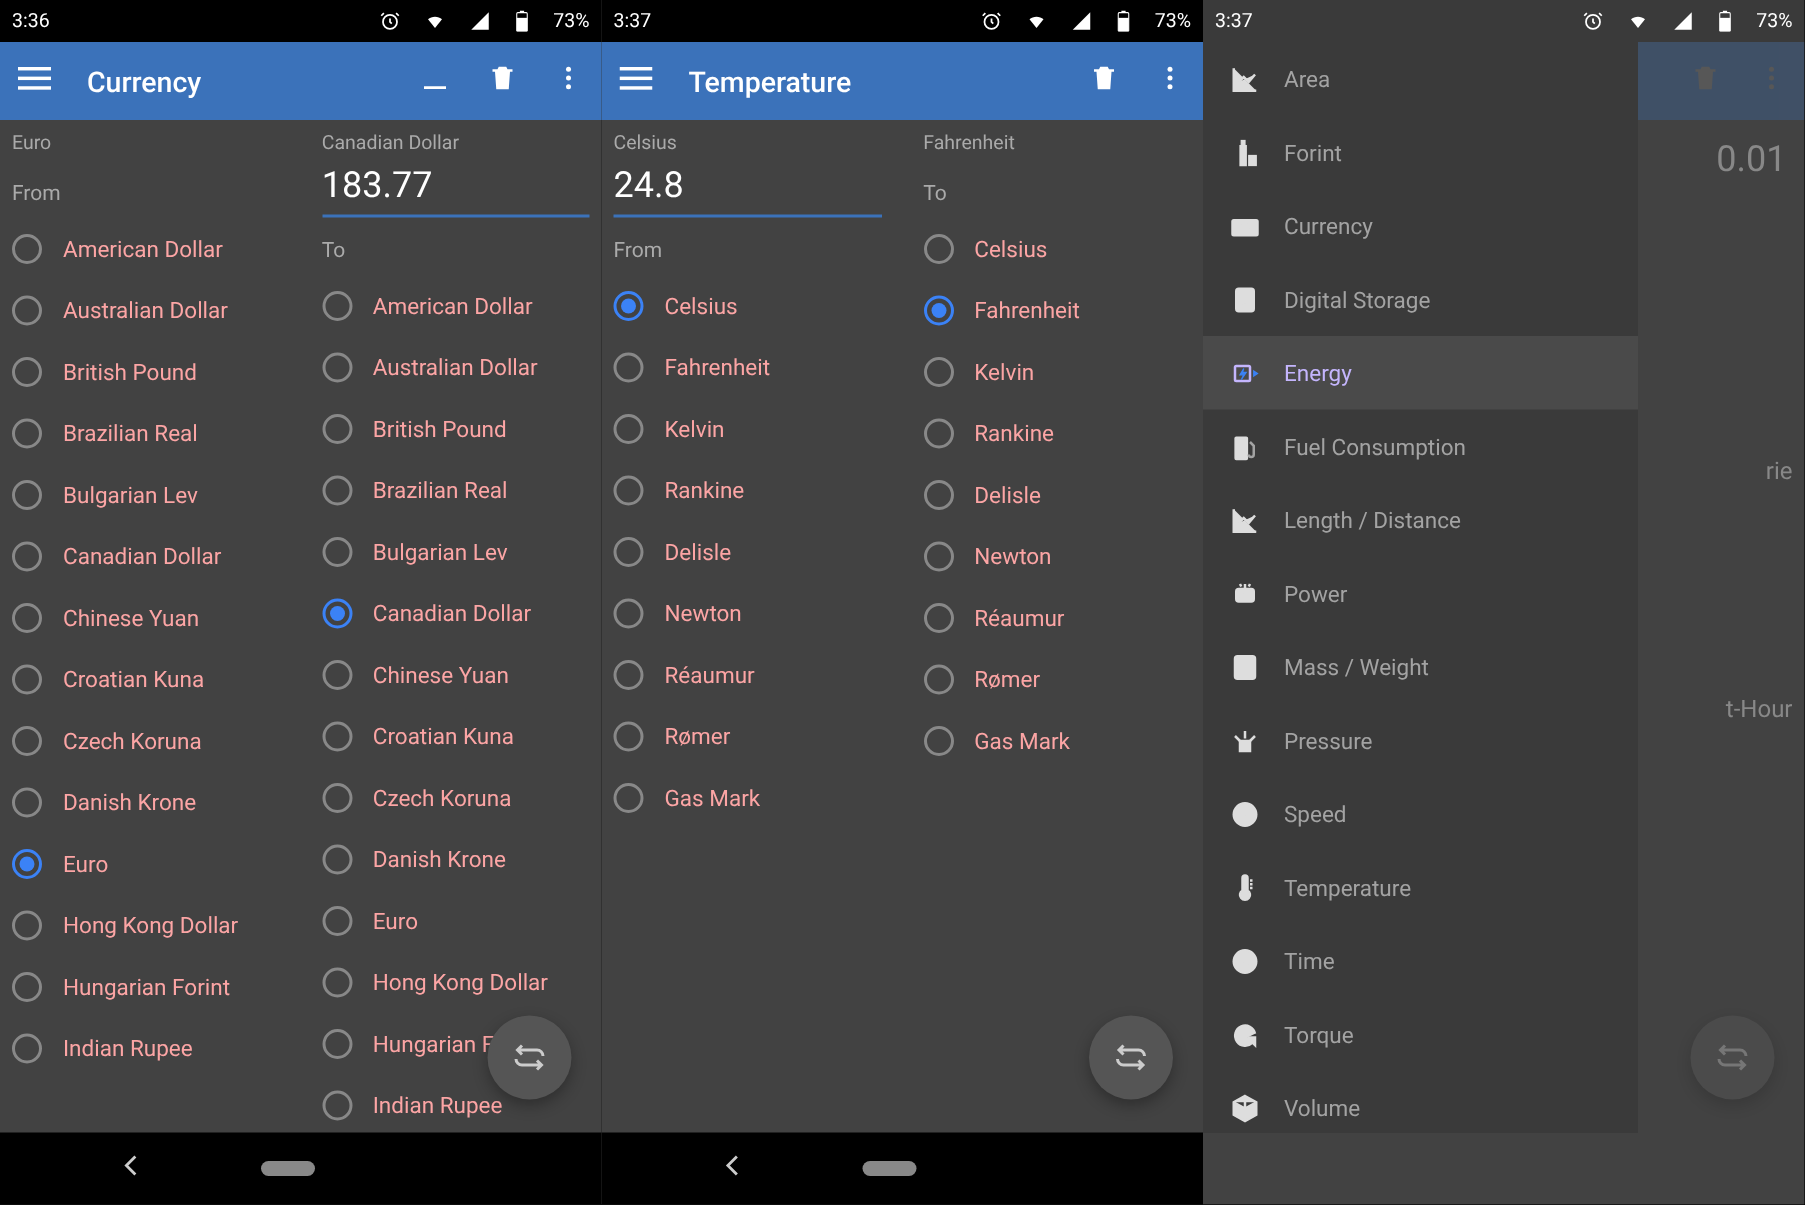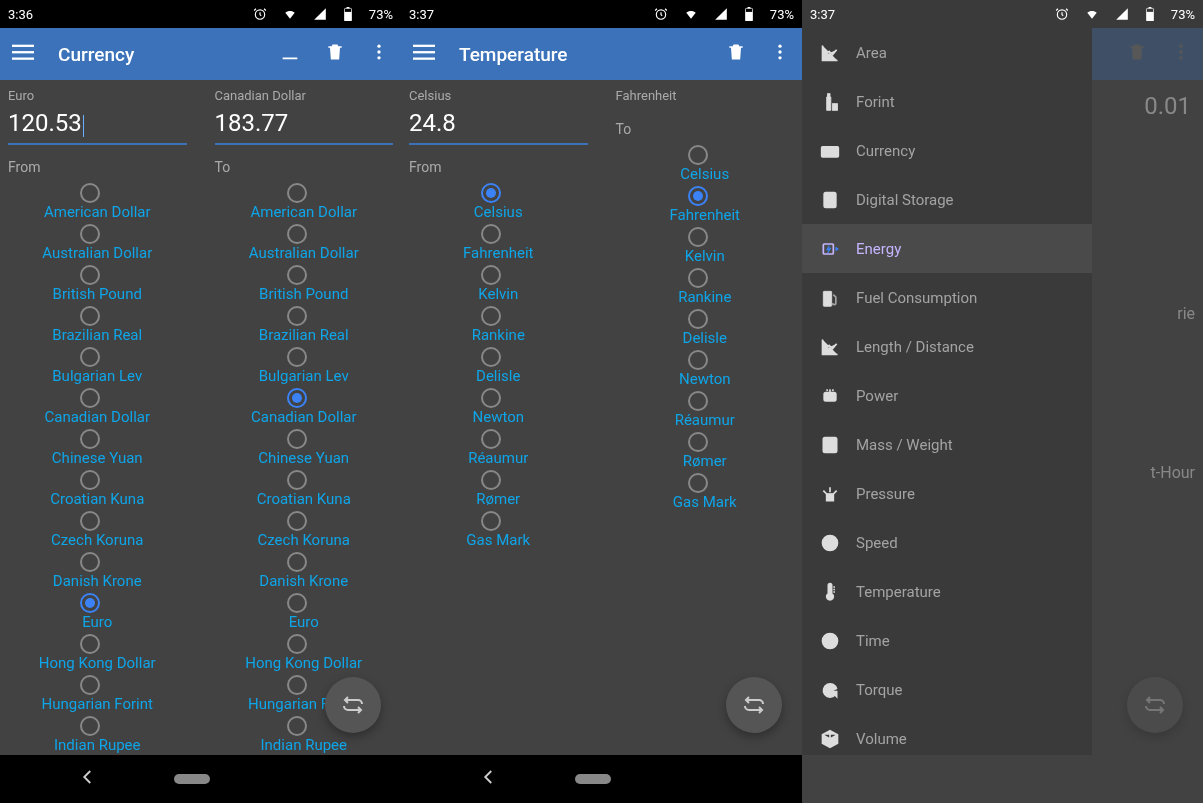--- a/index.html
+++ b/index.html
@@ -79,24 +79,23 @@
   }
   .radio-list {
     display: flex;
     flex-direction: column;
     gap: 0;
   }
   .radio-item {
     display: flex;
     align-items: center;
     height: 41px;
-    color: #0ea5e9;
+    color: #fca5a5;
     font-size: 15px;
     cursor: pointer;
-    flex-direction: column;
   }
   .radio-circle {
     width: 20px;
     height: 20px;
     border: 2px solid #888;
     border-radius: 50%;
     margin-right: 14px;
     display: inline-flex;
     align-items: center;
     justify-content: center;
@@ -260,21 +259,20 @@
       <span><svg width="20" height="20" viewBox="0 0 24 24" fill="white">
             <circle cx="12" cy="5" r="2"></circle>
             <circle cx="12" cy="12" r="2"></circle>
             <circle cx="12" cy="19" r="2"></circle>
           </svg></span>
     </div>
   </div>
   <div class="content">
     <div class="col">
       <div class="unit-label">Euro</div>
-      <div class="input-line"><span>120.53</span><span style="display:inline-block;width:1.5px;height:22px;background:#6bb0ff;margin-left:1px;vertical-align:text-bottom"></span></div>
       <div class="section-label">From</div>
       <div class="radio-list">
           <div class="radio-item">
             <span class="radio-circle"></span>
             <span>American Dollar</span>
           </div>
           <div class="radio-item">
             <span class="radio-circle"></span>
             <span>Australian Dollar</span>
           </div>

